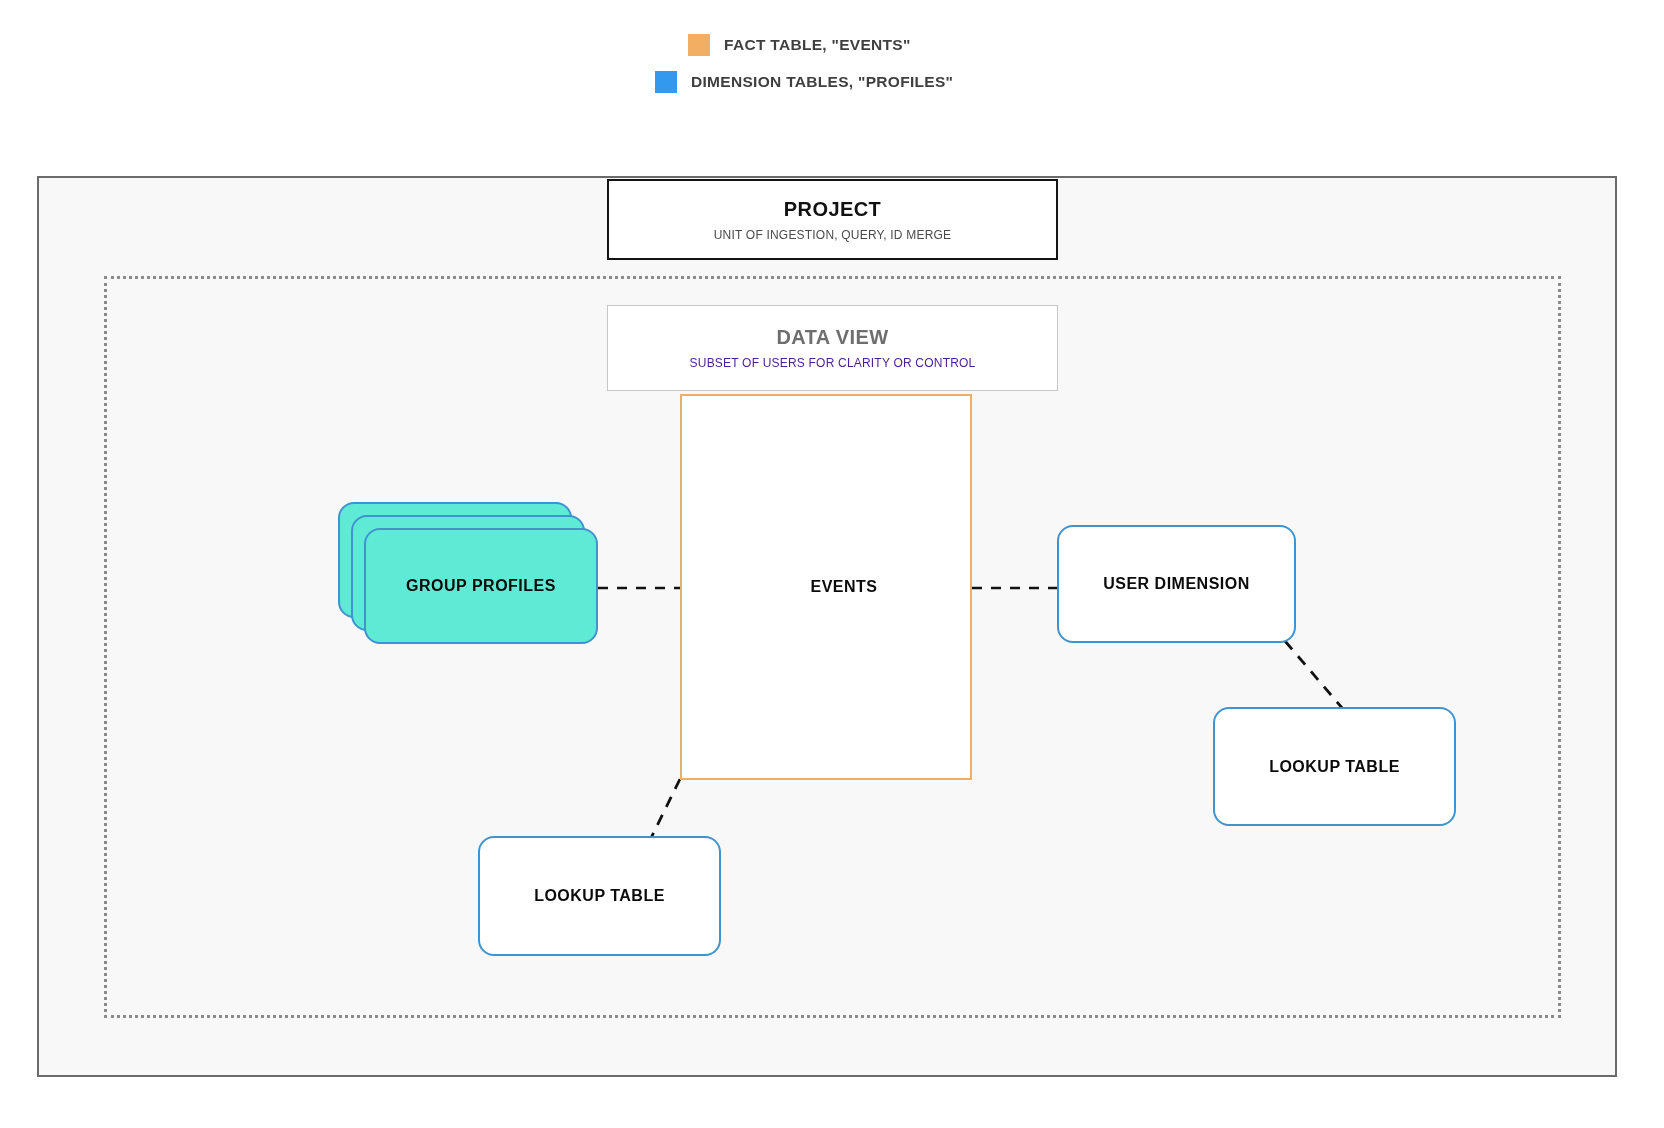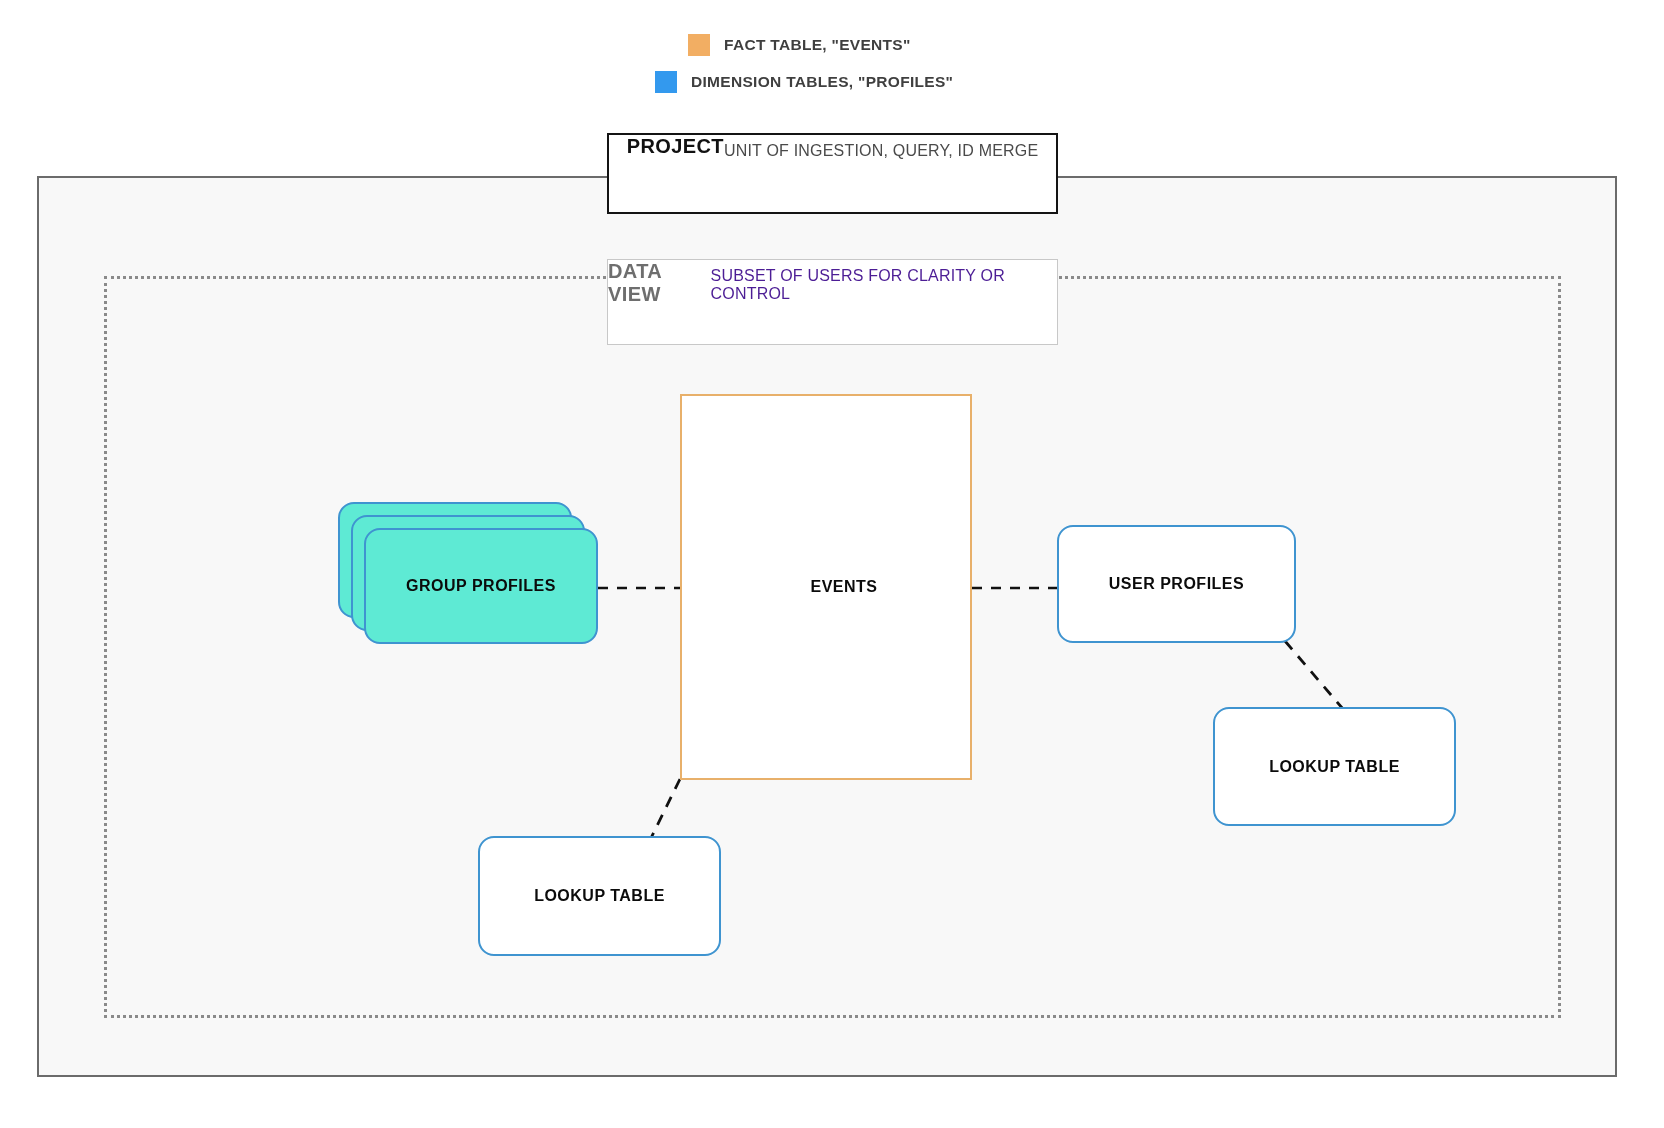--- a/index.html
+++ b/index.html
@@ -62,22 +62,24 @@
     background: transparent;
     box-sizing: border-box;
   }
 
   
   .header-box {
     position: absolute;
     box-sizing: border-box;
     background: #ffffff;
     display: flex;
-    flex-direction: row;
+    flex-direction: column;
+    align-items: center;
     justify-content: center;
+    margin-top: 46px;
   }
   #project-box {
     left: 607px;
     top: 133px;
     width: 451px;
     height: 81px;
     border: 2.5px solid #141414;
   }
   #dataview-box {
     left: 607px;
@@ -87,21 +89,21 @@
     border: 1.5px solid #c8c8c8;
   }
   .header-title {
     font-size: 20px;
     font-weight: bold;
     letter-spacing: 0.4px;
     color: #111111;
   }
   .header-sub {
     margin-top: 7px;
-    font-size: 16px;
+    font-size: 12px;
     font-weight: normal;
     letter-spacing: 0.2px;
     color: #4a4a4a;
   }
   #dataview-box .header-title { color: #6e6e6e; }
   #dataview-box .header-sub   { color: #4c1d95; }
 
   
   .node {
     position: absolute;
@@ -222,21 +224,21 @@
 
   <div id="group-stack">
     <div class="card" id="group-card-3"></div>
     <div class="card" id="group-card-2"></div>
     <div class="card" id="group-card-1">
       <span class="node-label">GROUP PROFILES</span>
     </div>
   </div>
 
   <div class="node dim" id="user-profiles-box">
-    <span class="node-label">USER PROFILES</span>
+    <span class="node-label">USER DIMENSION</span>
   </div>
 
   <div class="node dim" id="lookup-right-box">
     <span class="node-label">LOOKUP TABLE</span>
   </div>
 
   <div class="node dim" id="lookup-left-box">
     <span class="node-label">LOOKUP TABLE</span>
   </div>
 

